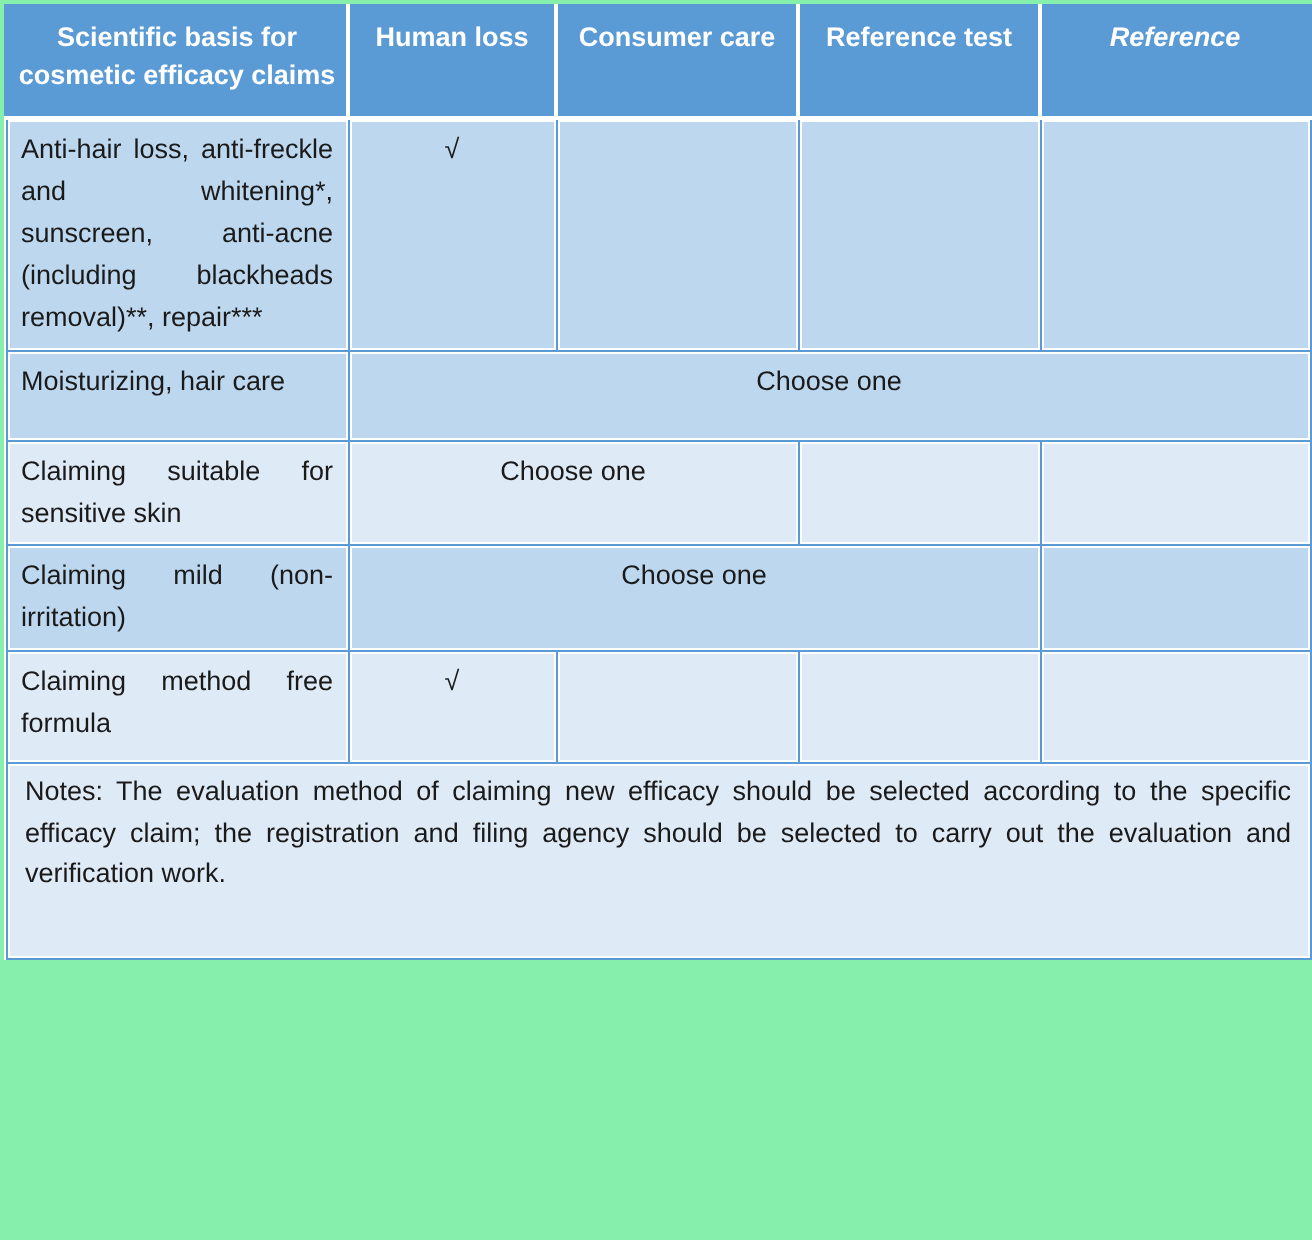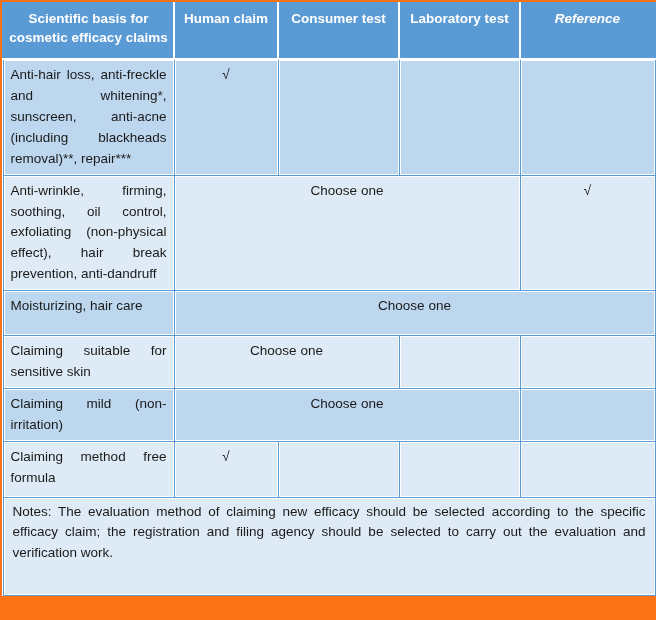--- a/index.html
+++ b/index.html
@@ -1,21 +1,21 @@
 <!DOCTYPE html>
 <html><head>
 <meta charset="utf-8">
 <style>
   html, body { margin: 0; padding: 0; background: #ffffff; }
   body { font-family: "Liberation Sans", sans-serif; }
   .wrap {
     width: 656px;
     height: 620px;
     box-sizing: border-box;
-    background: #f97316;
+    background: #86efac;
     padding: 2px;
     overflow: hidden;
   }
   table.efficacy {
     border-collapse: collapse;
     table-layout: fixed;
     width: 652px;
     background: #ffffff;
   }
   th {
@@ -61,39 +61,34 @@
     <colgroup>
       <col style="width:171px">
       <col style="width:104px">
       <col style="width:121px">
       <col style="width:121px">
       <col style="width:135px">
     </colgroup>
     <tbody>
         <tr style="height:56px">
       <th>Scientific basis for cosmetic efficacy claims</th>
-      <th>Human claim</th>
-      <th>Consumer test</th>
-      <th>Laboratory test</th>
+      <th>Human loss</th>
+      <th>Consumer care</th>
+      <th>Reference test</th>
       <th>Reference</th>
     </tr>
 
     <tr class="band-dark" style="height:102px">
       <td class="label-cell">Anti-hair loss, anti-freckle and whitening*, sunscreen, anti-acne (including blackheads removal)**, repair***</td>
       <td class="center-cell">√</td>
       <td></td>
       <td></td>
       <td></td>
     </tr>
 
-    <tr class="band-light" style="height:92px">
-      <td class="label-cell">Anti-wrinkle, firming, soothing, oil control, exfoliating (non-physical effect), hair break prevention, anti-dandruff</td>
-      <td class="center-cell" colspan="3">Choose one</td>
-      <td class="center-cell">√</td>
-    </tr>
 
     <tr class="band-dark" style="height:45px">
       <td class="label-cell">Moisturizing, hair care</td>
       <td class="center-cell" colspan="4">Choose one</td>
     </tr>
 
     <tr class="band-light" style="height:43px">
       <td class="label-cell">Claiming suitable for sensitive skin</td>
       <td class="center-cell" colspan="2">Choose one</td>
       <td></td>

